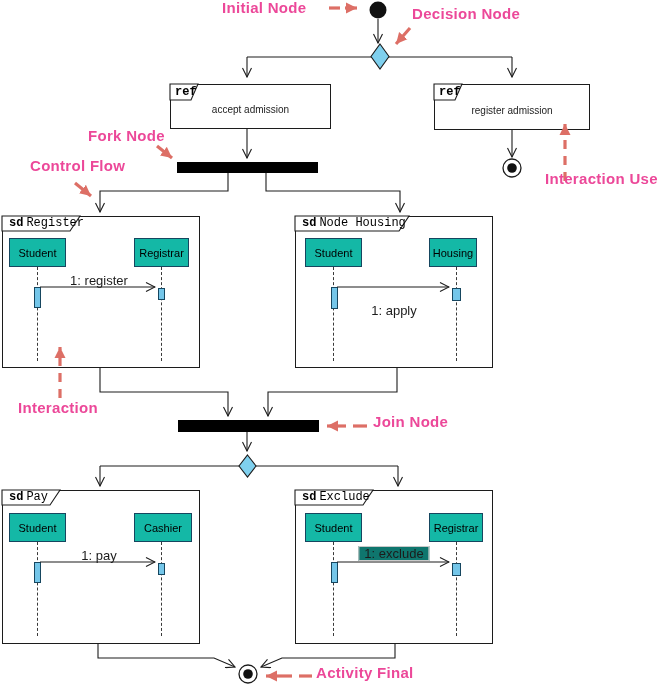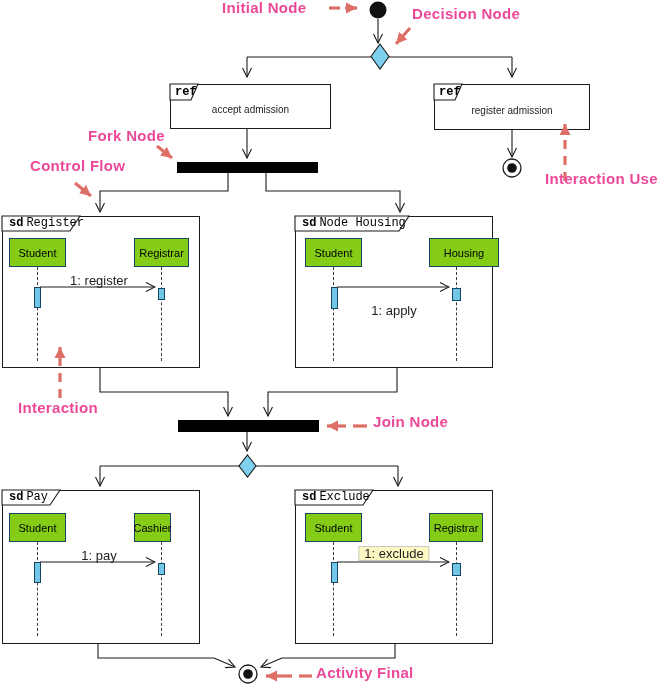--- a/index.html
+++ b/index.html
@@ -16,35 +16,35 @@
     font-size:10px; color:#1c1c1c; padding-top:6px;
   }
   .tag-label {
     position:absolute; font-size:12px; color:#000; white-space:nowrap;
     line-height:15px;
     font-family:Liberation Mono, monospace;
   }
   .tag-label .kw { font-weight:bold; }
   .tag-label .nm { margin-left:3px; }
   .head {
-    position:absolute; background:#84cc16; border:1px solid #16465f;
+    position:absolute; background:#14b8a6; border:1px solid #16465f;
     box-sizing:border-box; display:flex; align-items:center; justify-content:center;
     font-size:11px; color:#000;
   }
   .lifeline { position:absolute; width:0; border-left:1px dashed #3a3a3a; }
   .activation {
     position:absolute; background:#74c6e9; border:1px solid #16465f;
     box-sizing:border-box;
   }
   .msg-label {
     position:absolute; font-size:13px; color:#1c1c1c; white-space:nowrap;
     transform:translateX(-50%);
   }
   .msg-label.boxed {
-    border:1px solid #c9c9c9; background:#fef9c3; padding:0 5px; line-height:13px;
+    border:1px solid #c9c9c9; background:#0f766e; padding:0 5px; line-height:13px;
   }
   .ann {
     position:absolute; color:#ec4899; font-weight:bold; font-size:15px;
     white-space:nowrap; letter-spacing:0.3px; line-height:16px;
   }
   svg.overlay { position:absolute; left:0; top:0; pointer-events:none; }
 </style>
 </head>
 <body>
 
@@ -70,35 +70,35 @@
     <div class="activation" style="left:155px; top:71px; width:7px; height:12px;"></div>
     <div class="msg-label" style="left:96px; top:56px;">1: register</div>
   </div>
 
   <div class="frame" style="left:295px; top:216px; width:198px; height:152px;">
     <div class="lifeline" style="left:37px; top:50px; height:94px;"></div>
     <div class="lifeline" style="left:160px; top:50px; height:94px;"></div>
     <div class="head" style="left:9px; top:21px; width:57px; height:29px;">
       <span>Student</span>
     </div>
-    <div class="head" style="left:133px; top:21px; width:70px; height:29px;">
+    <div class="head" style="left:133px; top:21px; width:48px; height:29px;">
       <span>Housing</span>
     </div>
     <div class="activation" style="left:35px; top:70px; width:7px; height:22px;"></div>
     <div class="activation" style="left:156px; top:71px; width:9px; height:13px;"></div>
     <div class="msg-label" style="left:98px; top:56px;margin-top:30px;">1: apply</div>
   </div>
 
   <div class="frame" style="left:2px; top:490px; width:198px; height:154px;">
     <div class="lifeline" style="left:34px; top:51px; height:94px;"></div>
     <div class="lifeline" style="left:158px; top:51px; height:94px;"></div>
     <div class="head" style="left:6px; top:22px; width:57px; height:29px;">
       <span>Student</span>
     </div>
-    <div class="head" style="left:131px; top:22px; width:37px; height:29px;">
+    <div class="head" style="left:131px; top:22px; width:58px; height:29px;">
       <span>Cashier</span>
     </div>
     <div class="activation" style="left:31px; top:71px; width:7px; height:21px;"></div>
     <div class="activation" style="left:155px; top:72px; width:7px; height:12px;"></div>
     <div class="msg-label" style="left:96px; top:57px;">1: pay</div>
   </div>
 
   <div class="frame" style="left:295px; top:490px; width:198px; height:154px;">
     <div class="lifeline" style="left:37px; top:51px; height:94px;"></div>
     <div class="lifeline" style="left:160px; top:51px; height:94px;"></div>

